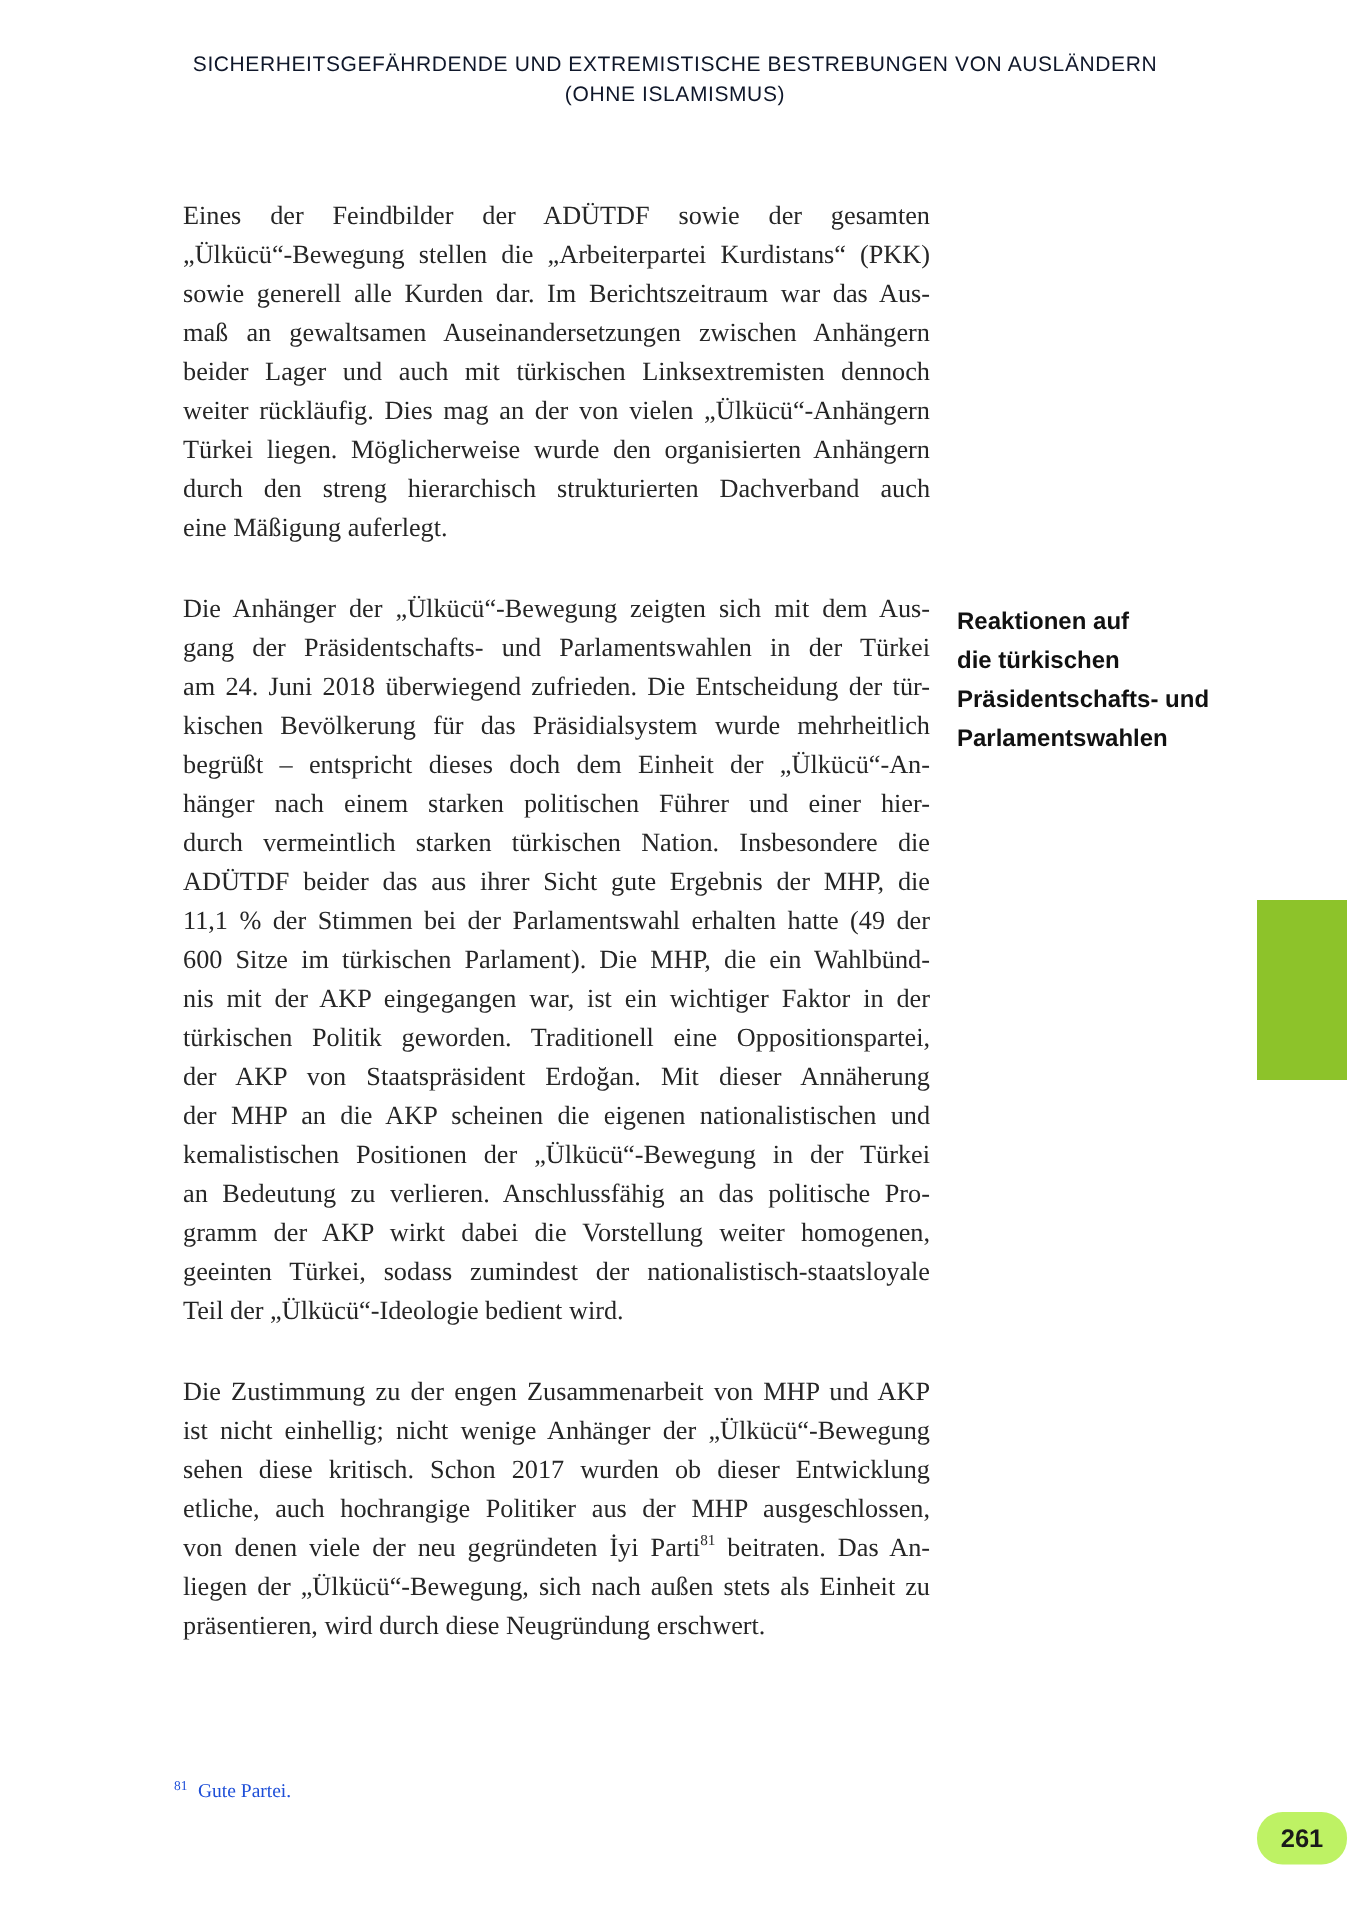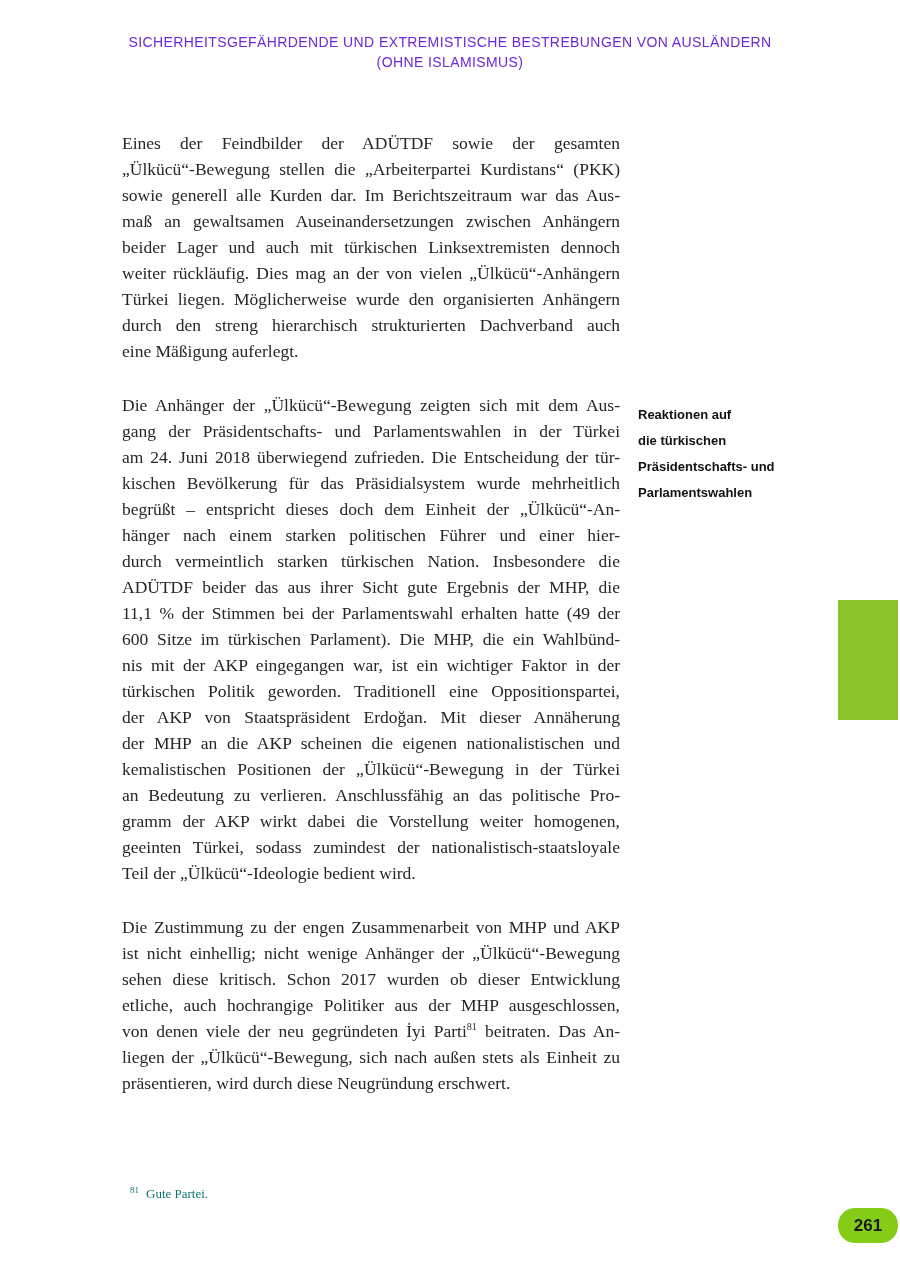--- a/index.html
+++ b/index.html
@@ -21,21 +21,21 @@
   .running-head {
     position: absolute;
     top: 32px;
     left: 0;
     width: 900px;
     text-align: center;
     font-family: "Liberation Sans", sans-serif;
     font-size: 14px;
     line-height: 20px;
     letter-spacing: 0.4px;
-    color: #6d28d9;
+    color: #0f172a;
   }
 
   
   .body-col {
     position: absolute;
     left: 122px;
     top: 114px;
     width: 498px;
     margin-top: 16px;
   }
@@ -59,44 +59,44 @@
   }
 
   
   .margin-note {
     position: absolute;
     left: 638px;
     top: 402px;
     width: 215px;
     font-family: "Liberation Sans", sans-serif;
     font-weight: 700;
-    font-size: 13px;
+    font-size: 16px;
     line-height: 26px;
     color: #111111;
   }
 
   
   .green-marker {
     position: absolute;
     left: 838px;
     top: 600px;
     width: 60px;
     height: 120px;
     background: #8dc32a;
   }
 
   
   .footnote {
     position: absolute;
-    left: 130px;
+    left: 116px;
     top: 1186px;
     width: 500px;
     font-size: 13px;
     line-height: 16px;
-    color: #0f766e;
+    color: #1d4ed8;
   }
   .footnote sup {
     font-size: 9px;
     line-height: 0;
     vertical-align: super;
     margin-right: 7px;
   }
 
   
   .page-number-box {
@@ -175,17 +175,17 @@
       <div class="line">Präsidentschafts- und</div>
       <div class="line">Parlamentswahlen</div>
     </div>
 
   <div class="green-marker" style="background-color: rgb(141, 195, 42);"></div>
 
   <div class="footnote">
     <sup>81</sup><span>Gute Partei.</span>
   </div>
 
-  <div class="page-number-box" style="background-color: #84cc16; border-radius: 17px;">
+  <div class="page-number-box" style="background-color: #bef264; border-radius: 17px;">
     <span>261</span>
   </div>
 
 </div>
 
 </body></html>

